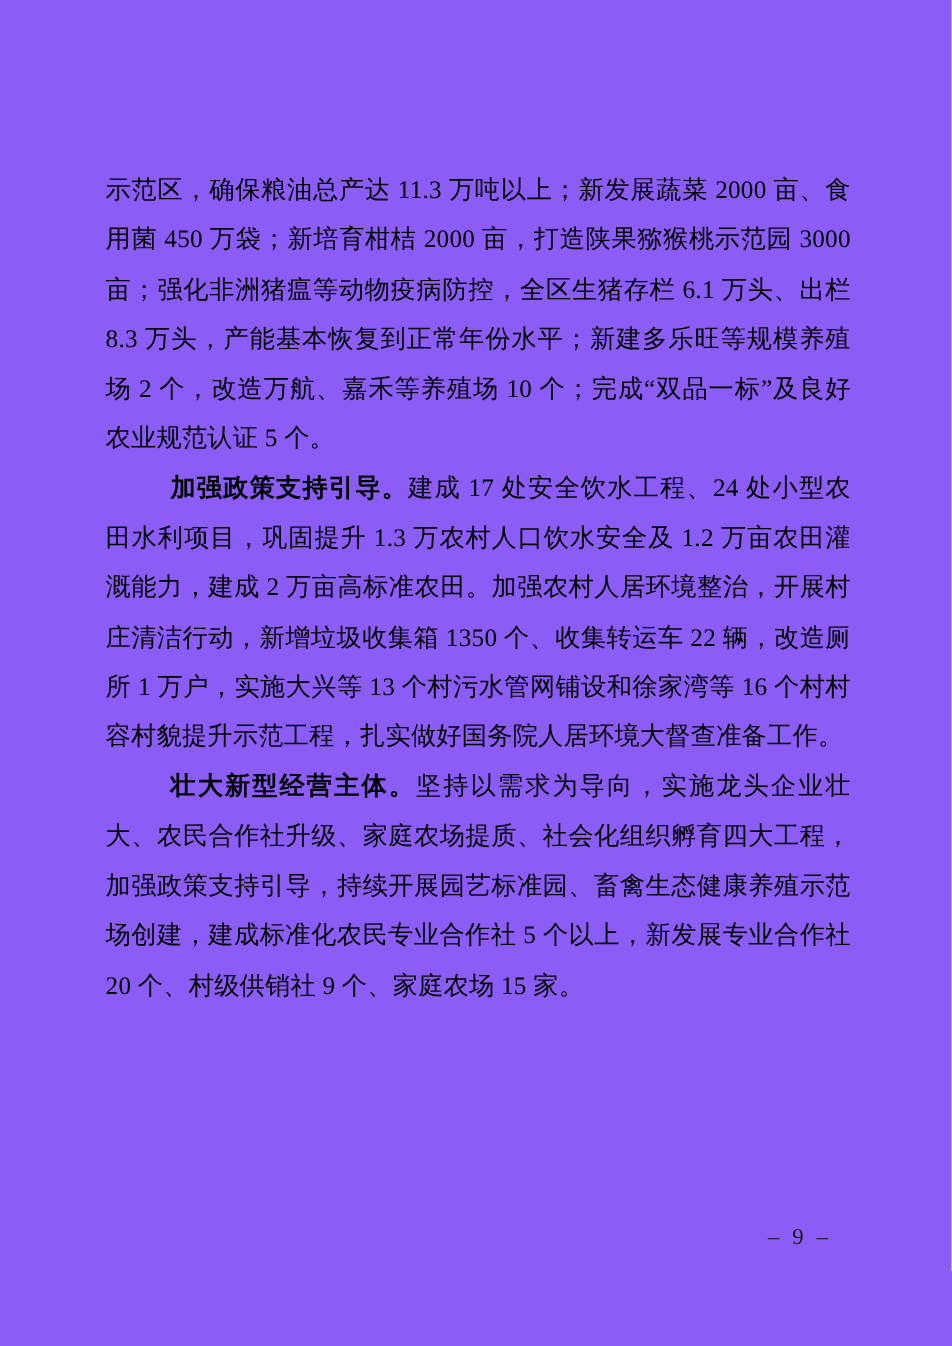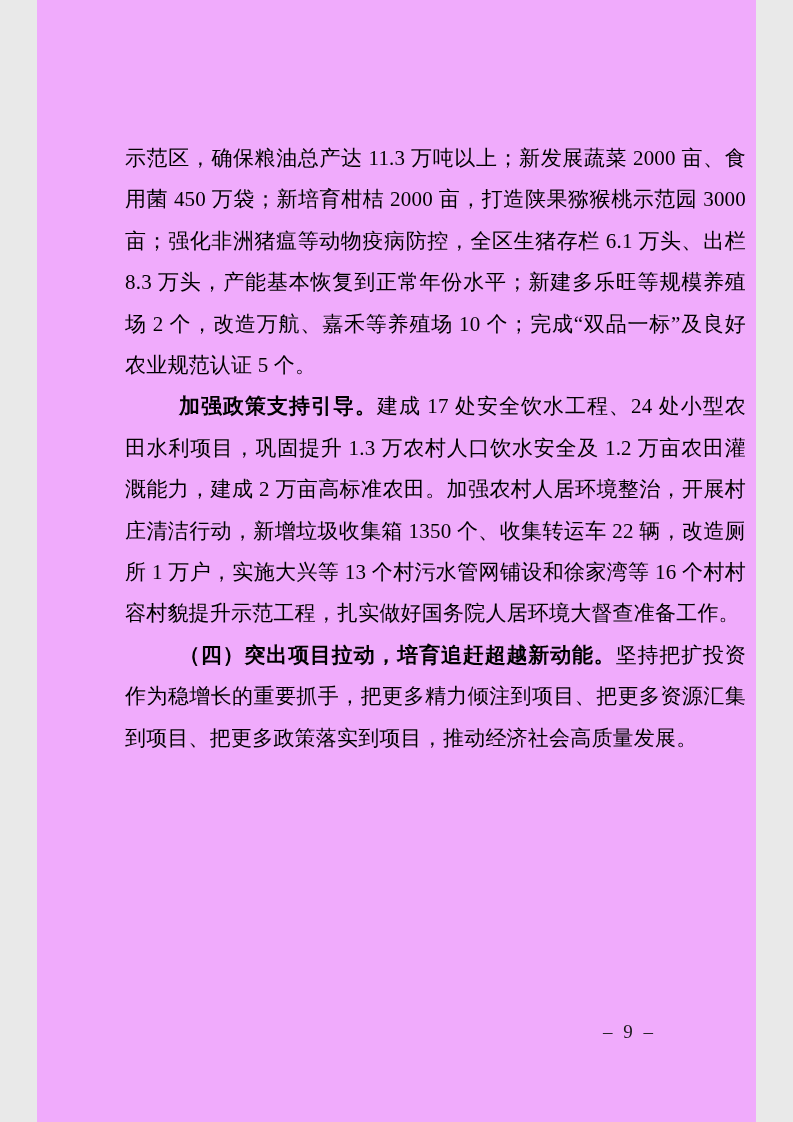--- a/index.html
+++ b/index.html
@@ -1,22 +1,22 @@
 <!DOCTYPE html>
 <html><head>
 <meta charset="utf-8">
 <style>
   * { margin: 0; padding: 0; box-sizing: border-box; }
   html, body { background: #e9e9e9; }
   .page {
     position: relative;
-    width: 719px;
+    width: 793px;
     height: 1122px;
     margin: 0 auto;
-    background: #f0abfc;
+    background: #8b5cf6;
     overflow: hidden;
     font-family: "Liberation Serif", serif;
     color: #000000;
   }
   .content {
     position: absolute;
     left: 88px;
     top: 138px;
     width: 621px;
     font-size: 21px;
@@ -42,18 +42,18 @@
 </style>
 </head>
 <body>
 
 <div class="page">
   <div class="content">
     <p class="para"><span class="lead"></span><span>示范区，确保粮油总产达 11.3 万吨以上；新发展蔬菜 2000 亩、食用菌 450 万袋；新培育柑桔 2000 亩，打造陕果猕猴桃示范园 3000 亩；强化非洲猪瘟等动物疫病防控，全区生猪存栏 6.1 万头、出栏 8.3 万头，产能基本恢复到正常年份水平；新建多乐旺等规模养殖场 2 个，改造万航、嘉禾等养殖场 10 个；完成“双品一标”及良好农业规范认证 5 个。</span></p>
 
     <p class="para indent"><span class="lead">加强政策支持引导。</span><span>建成 17 处安全饮水工程、24 处小型农田水利项目，巩固提升 1.3 万农村人口饮水安全及 1.2 万亩农田灌溉能力，建成 2 万亩高标准农田。加强农村人居环境整治，开展村庄清洁行动，新增垃圾收集箱 1350 个、收集转运车 22 辆，改造厕所 1 万户，实施大兴等 13 个村污水管网铺设和徐家湾等 16 个村村容村貌提升示范工程，扎实做好国务院人居环境大督查准备工作。</span></p>
 
+    <p class="para indent"><span class="lead">壮大新型经营主体。</span><span>坚持以需求为导向，实施龙头企业壮大、农民合作社升级、家庭农场提质、社会化组织孵育四大工程，加强政策支持引导，持续开展园艺标准园、畜禽生态健康养殖示范场创建，建成标准化农民专业合作社 5 个以上，新发展专业合作社 20 个、村级供销社 9 个、家庭农场 15 家。</span></p>
 
-    <p class="para indent"><span class="lead">（四）突出项目拉动，培育追赶超越新动能。</span><span>坚持把扩投资作为稳增长的重要抓手，把更多精力倾注到项目、把更多资源汇集到项目、把更多政策落实到项目，推动经济社会高质量发展。</span></p>
   </div>
 
   <div class="pagenum">– 9 –</div>
 </div>
 
 </body></html>

